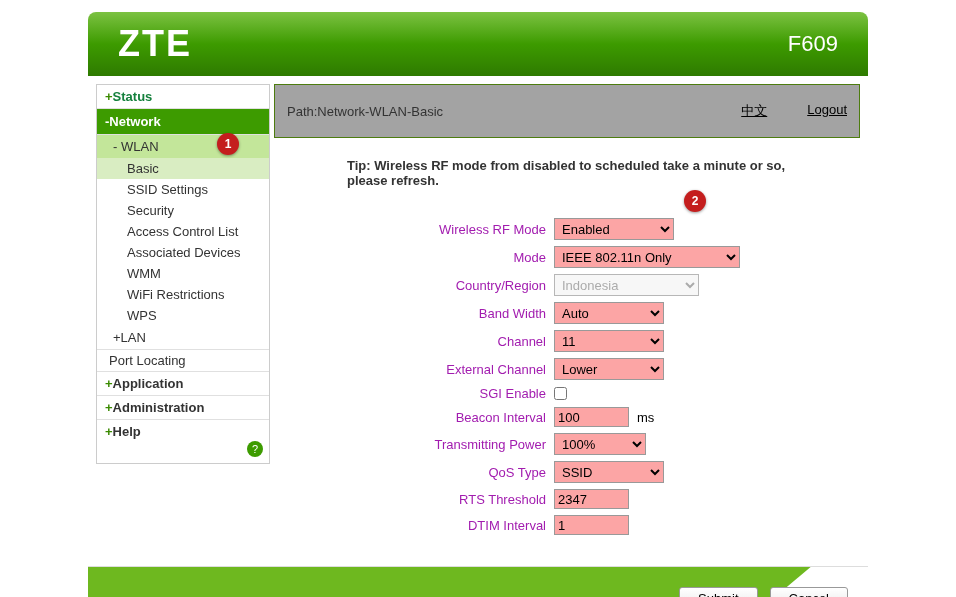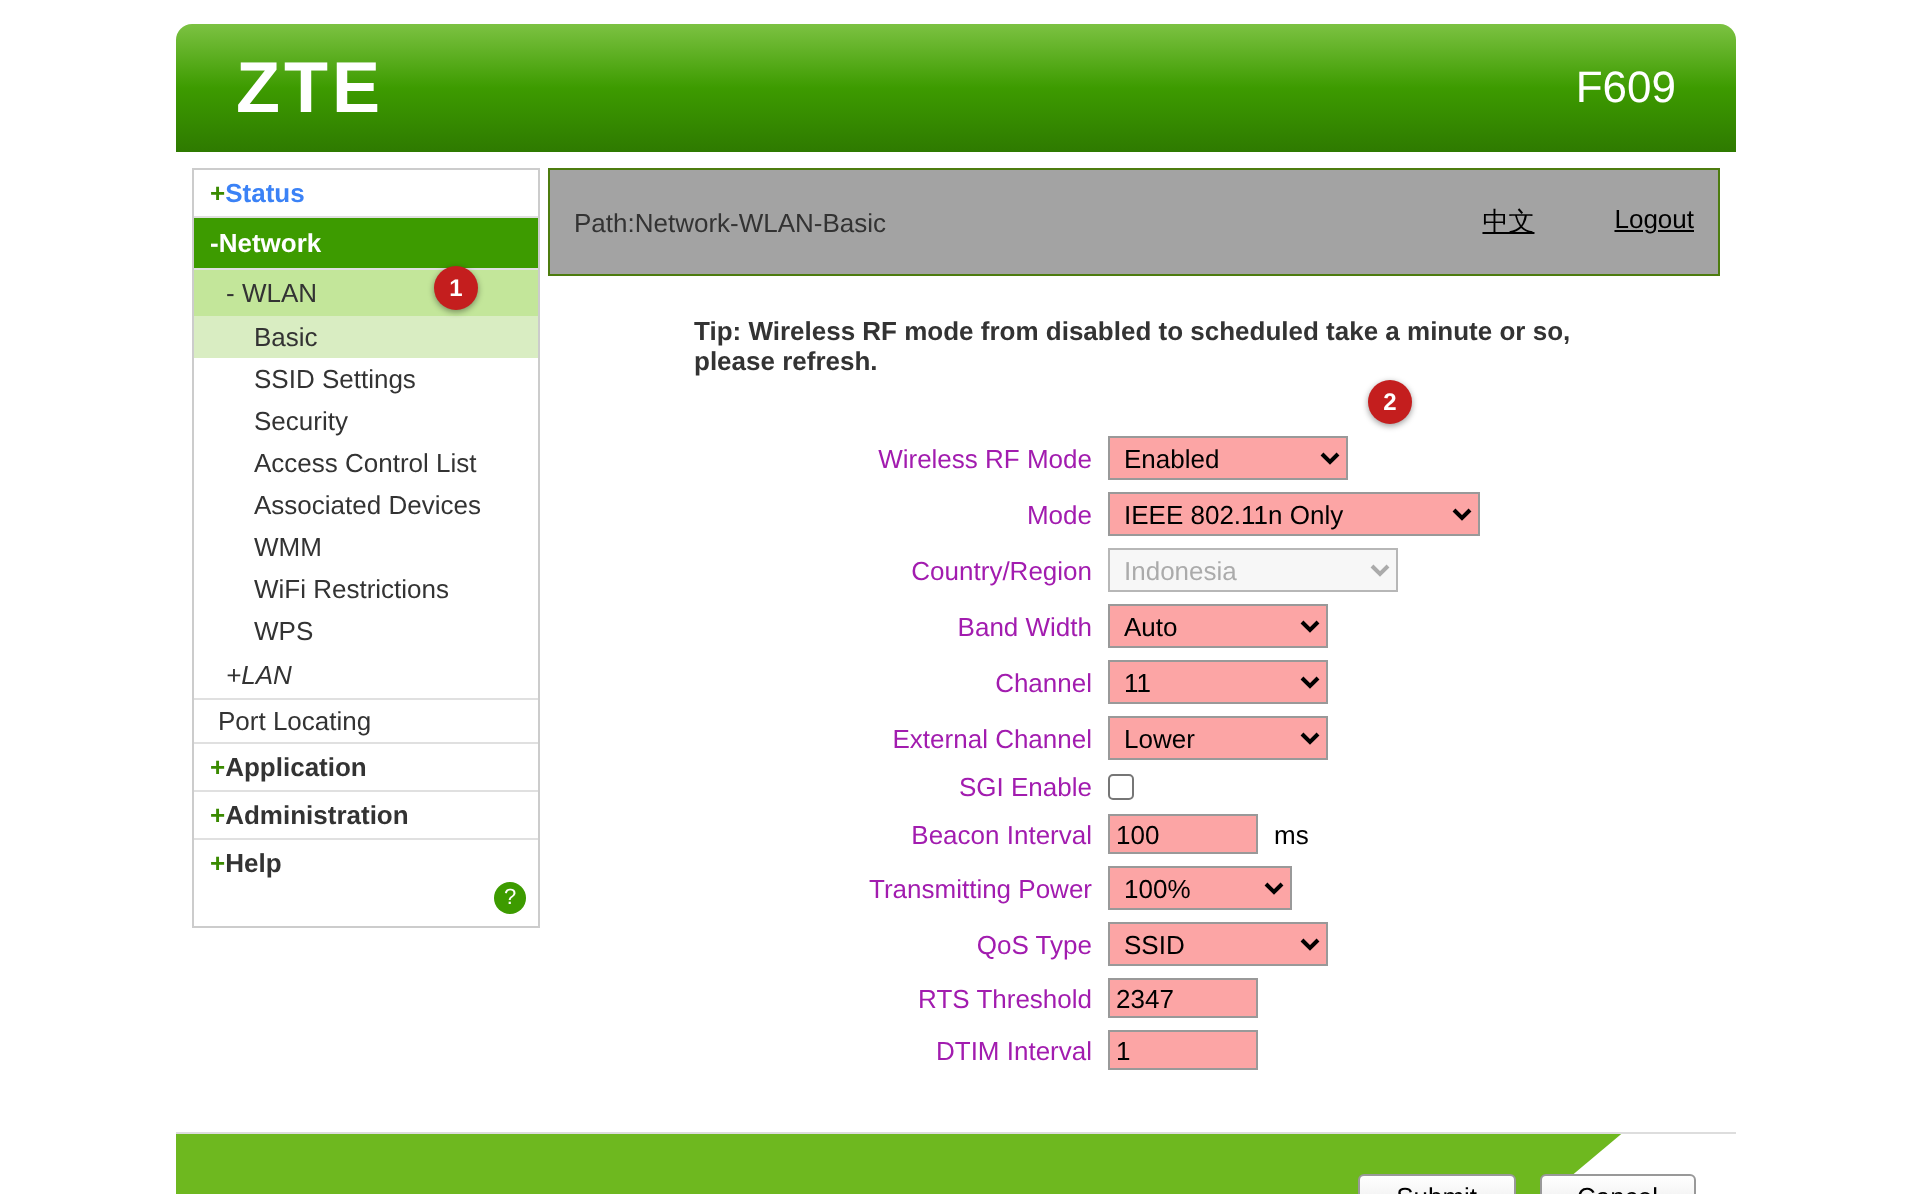--- a/index.html
+++ b/index.html
@@ -46,21 +46,21 @@
       position: relative;
       padding-bottom: 20px;
     }
     .menu-item {
       padding: 4px 8px;
       border-bottom: 1px solid #e0e0e0;
       font-weight: bold;
       color: #333;
       cursor: pointer;
     }
-    .menu-item.status { color: #3b82f6; }
+    .menu-item.status { color: #15803d; }
     .menu-item.status::before { content: "+"; color: #3a8a00; }
     .menu-item.network {
       background: #3d9b00;
       color: #fff;
       padding: 5px 8px;
     }
     .menu-item.network::before { content: "-"; color: #fff; }
     .sub-group {
       background: #c3e69a;
       padding: 4px 16px;
@@ -75,21 +75,20 @@
       color: #333;
       cursor: pointer;
       font-weight: normal;
     }
     .sub-item.active { background: #d9edc2; }
     .sub-lan {
       padding: 4px 16px;
       color: #333;
       cursor: pointer;
       font-weight: normal;
-      font-style: italic;
     }
     .sub-lan::before { content: "+"; }
     .menu-item.app::before,
     .menu-item.admin::before,
     .menu-item.help::before { content: "+"; color: #3a8a00; }
     .menu-item.app, .menu-item.admin, .menu-item.help { color: #333; }
     .menu-item.app span, .menu-item.admin span, .menu-item.help span { color: #333; }
     
     .help-icon {
       position: absolute;

